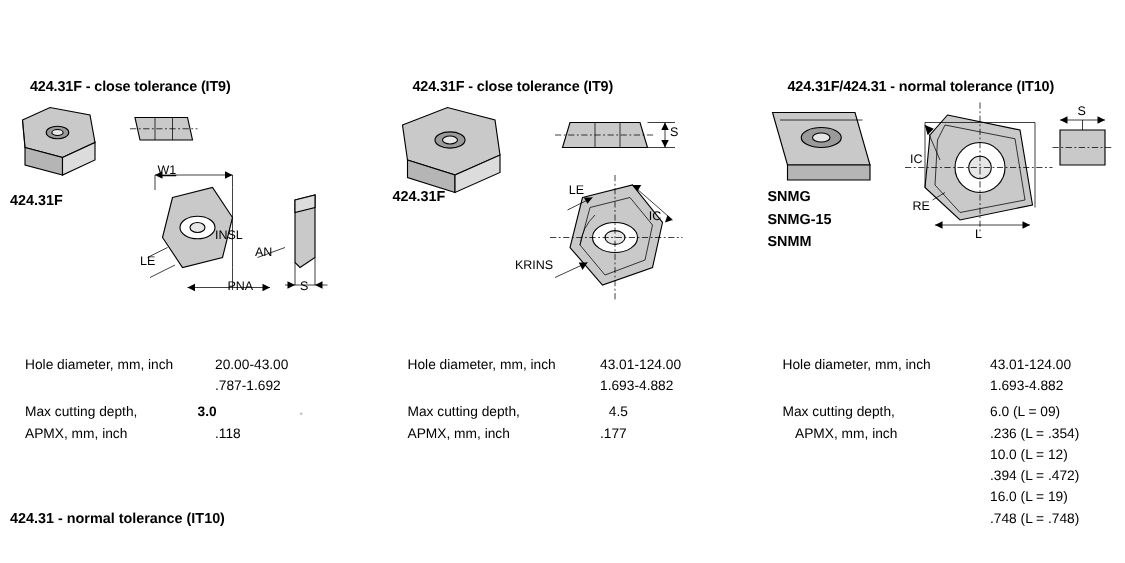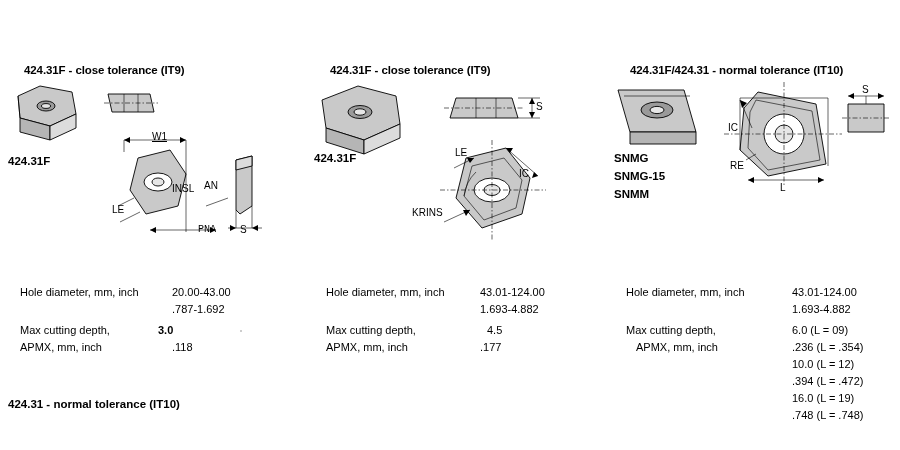--- a/index.html
+++ b/index.html
@@ -112,37 +112,37 @@
       <line class="thin" x1="252" y1="206" x2="252" y2="228"></line>
       <line class="thin" x1="228" y1="228" x2="262" y2="228"></line>
       <polygon points="236,228 230,225 230,231" fill="#000"></polygon>
       <polygon points="252,228 258,225 258,231" fill="#000"></polygon>
       <polyline class="thin" points="206,206 228,198"></polyline>
     </g>
   </svg>
 
   <div class="code-label" style="left:8px;top:155px;">424.31F</div>
 
-  <div class="dim" style="left:152px;top:131px;text-decoration:underline;">W1</div>
+  <div class="dim" style="left:126px;top:131px;text-decoration:underline;">W1</div>
   <div class="dim" style="left:172px;top:183px;">INSL</div>
   <div class="dim" style="left:112px;top:204px;">LE</div>
-  <div class="dim" style="left:204px;top:180px;">AN</div>
-  <div class="dim" style="left:198px;top:224px;font-family:Liberation Mono, monospace;">PNA</div>
+  <div class="dim" style="left:204px;top:197px;">AN</div>
+  <div class="dim" style="left:182px;top:224px;">PNA</div>
   <div class="dim" style="left:240px;top:224px;">S</div>
 
   <div class="spec" style="left:20px;top:286px;">Hole diameter, mm, inch</div>
   <div class="spec" style="left:172px;top:286px;">20.00-43.00</div>
   <div class="spec" style="left:172px;top:303px;">.787-1.692</div>
 
   <div class="spec" style="left:20px;top:324px;">Max cutting depth,</div>
   <div class="spec" style="left:20px;top:341px;">APMX, mm, inch</div>
   <div class="spec" style="left:158px;top:324px;font-weight:bold;">3.0</div>
   <div class="spec" style="left:172px;top:341px;">.118</div>
 
-  <div class="footnote" style="left:8px;top:398px;">424.31 - normal tolerance (IT10)</div>
+  <div class="footnote" style="left:8px;top:409px;">424.31 - normal tolerance (IT10)</div>
 
   <div class="speck" style="left:240px;top:330px;"></div>
 </div>
 
 <div class="panel" id="panel-b">
 
   <div class="title" style="left:14px;top:64px;">424.31F - close tolerance (IT9)</div>
 
   <svg width="300" height="450">
 

